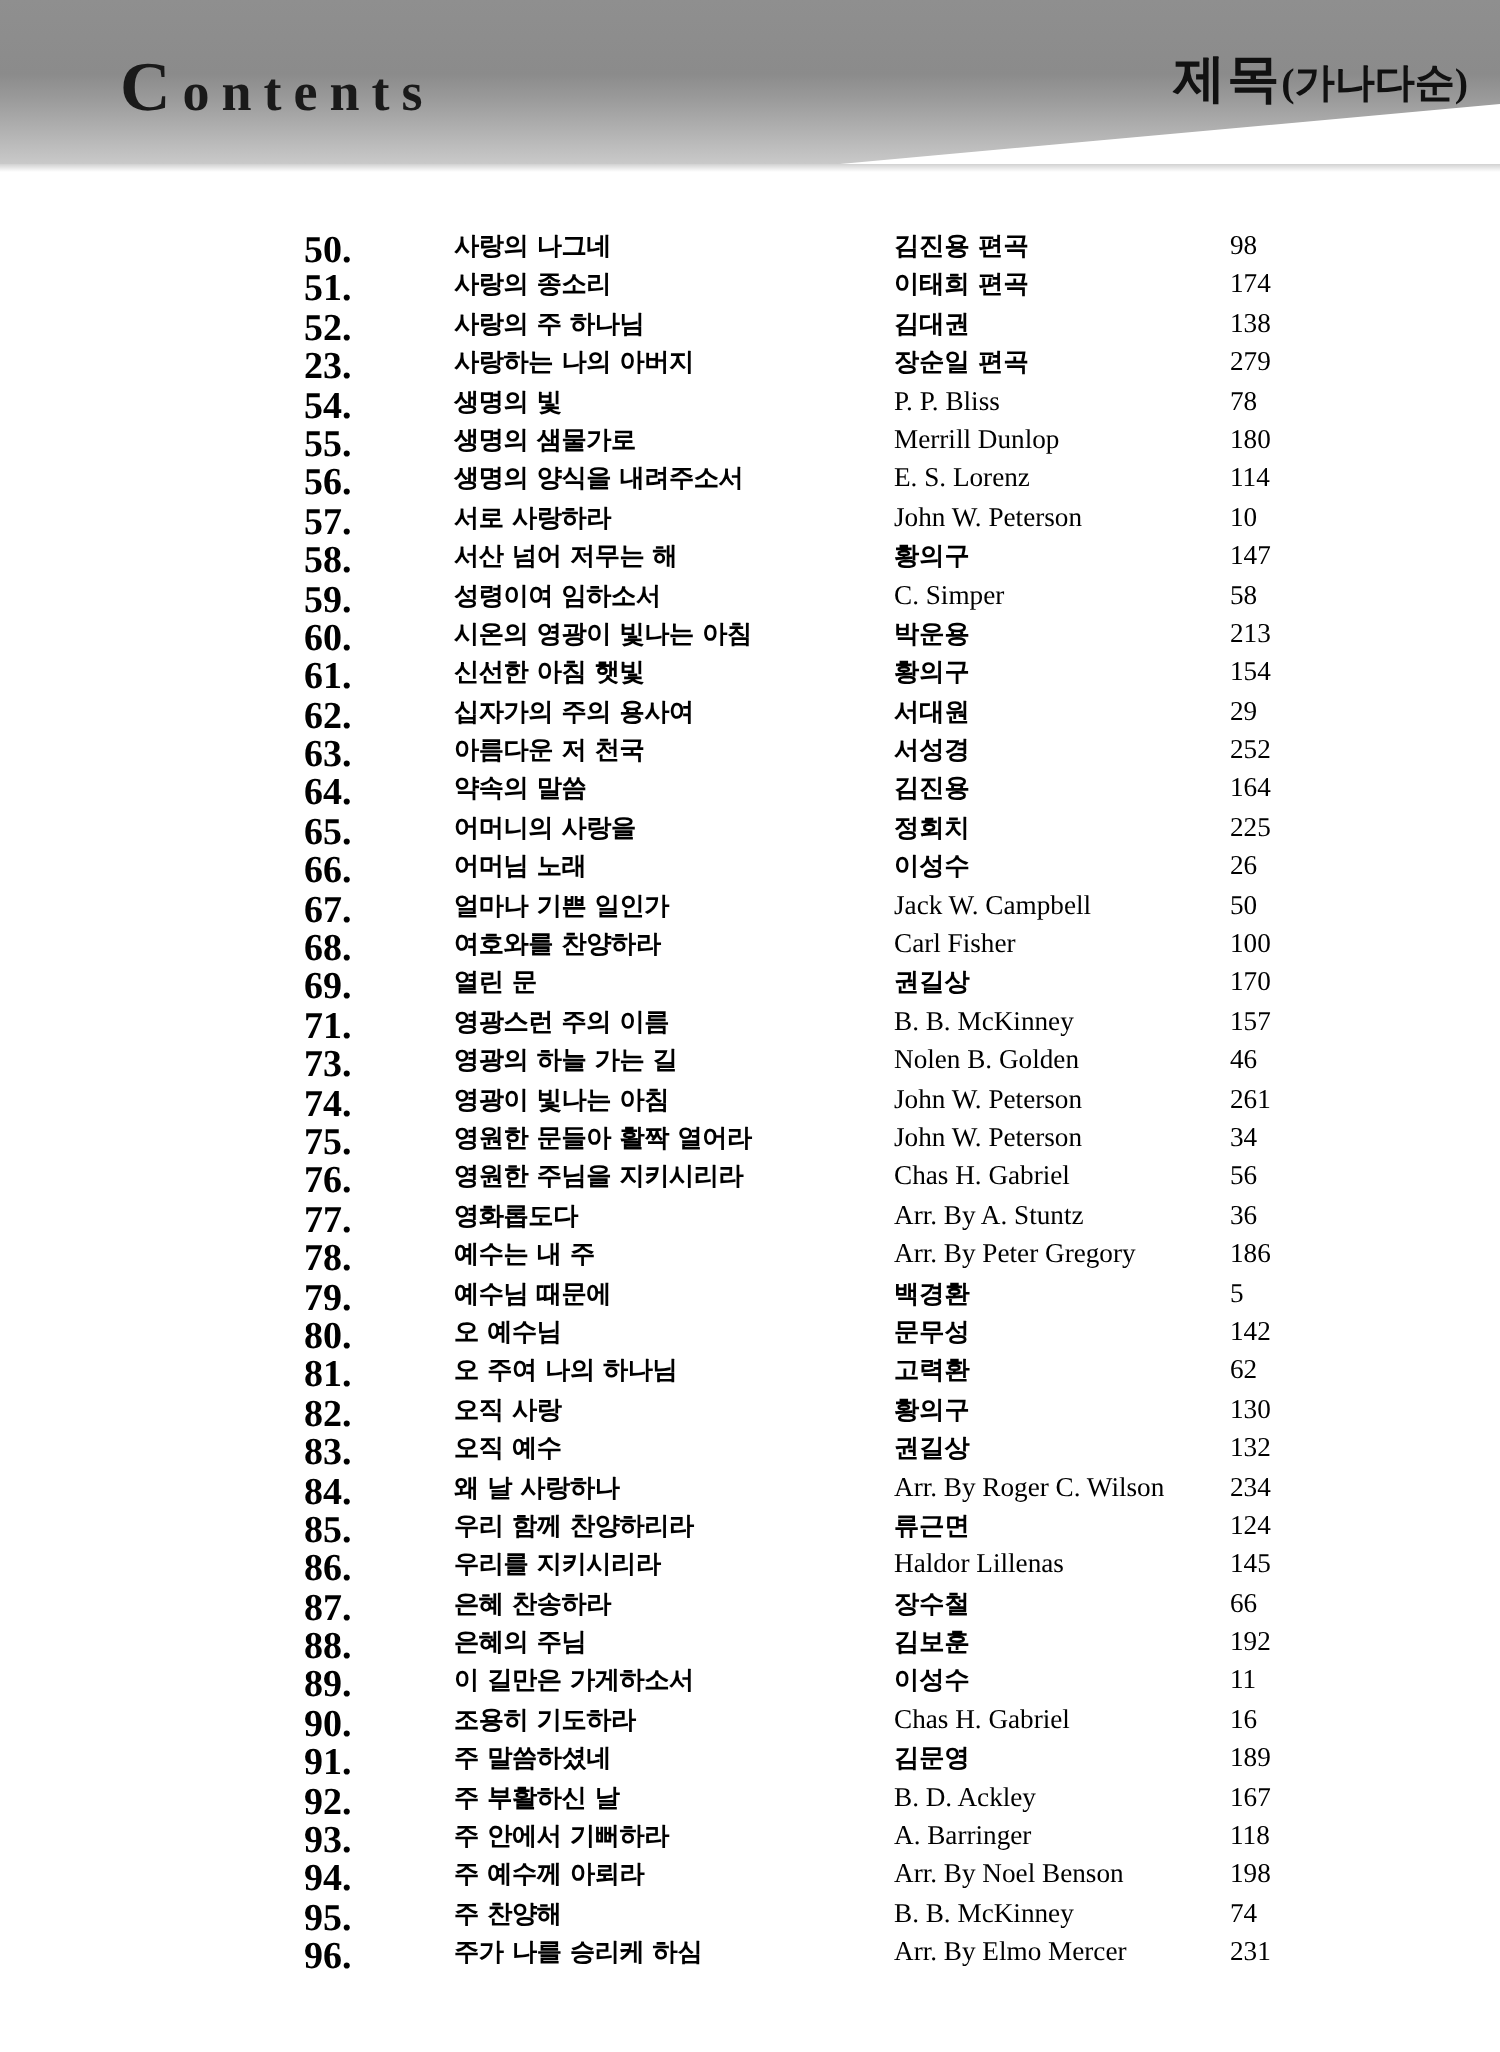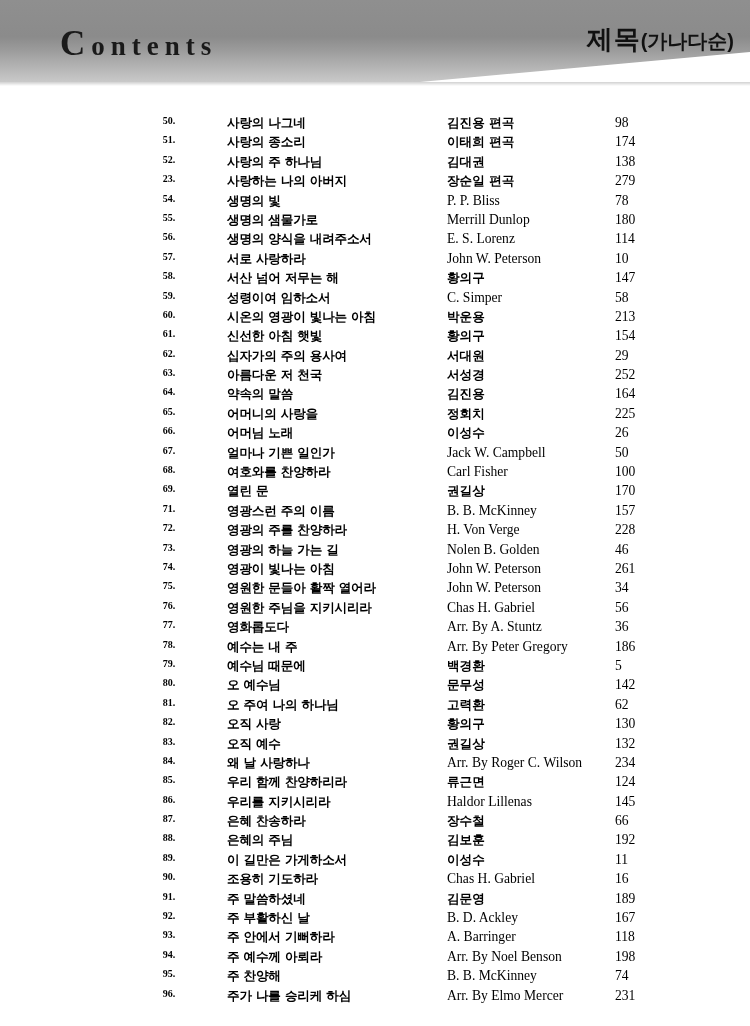--- a/index.html
+++ b/index.html
@@ -41,21 +41,21 @@
   }
   .header-title .rest {
     font-size: 27px;
   }
   .header-right {
     position: absolute;
     right: 16px;
     top: 22px;
     text-align: right;
     color: #111111;
-    font-family: Liberation Sans, sans-serif;
+    font-family: Liberation Serif, serif;
     white-space: nowrap;
   }
   .header-right .kr-main {
     font-size: 26px;
     font-weight: bold;
     letter-spacing: 1px;
   }
   .header-right .kr-sub {
     font-size: 20px;
     font-weight: bold;
@@ -88,24 +88,24 @@
   .toc-row {
     display: block;
     position: relative;
     height: 19.4px;
     font-size: 13.5px;
   }
   .col-num {
     position: absolute;
     left: 152px;
     width: 34px;
-    text-align: center;
+    text-align: left;
     font-family: "Liberation Serif", serif;
     font-weight: bold;
-    font-size: 10px;
+    font-size: 19px;
   }
   .col-title {
     position: absolute;
     left: 210px;
     font-family: "DejaVu Sans", sans-serif;
     font-weight: bold;
     font-size: 12.6px;
     letter-spacing: -0.2px;
     white-space: nowrap;
     margin-left: 17px;
@@ -266,26 +266,20 @@
       <span class="col-author kr">권길상</span>
       <span class="col-page">170</span>
     </div>
     <div class="toc-row">
       <span class="col-num">71.</span>
       <span class="col-title">영광스런 주의 이름</span>
       <span class="col-author">B. B. McKinney</span>
       <span class="col-page">157</span>
     </div>
     <div class="toc-row">
-      <span class="col-num">72.</span>
-      <span class="col-title">영광의 주를 찬양하라</span>
-      <span class="col-author">H. Von Verge</span>
-      <span class="col-page">228</span>
-    </div>
-    <div class="toc-row">
       <span class="col-num">73.</span>
       <span class="col-title">영광의 하늘 가는 길</span>
       <span class="col-author">Nolen B. Golden</span>
       <span class="col-page">46</span>
     </div>
     <div class="toc-row">
       <span class="col-num">74.</span>
       <span class="col-title">영광이 빛나는 아침</span>
       <span class="col-author">John W. Peterson</span>
       <span class="col-page">261</span>

